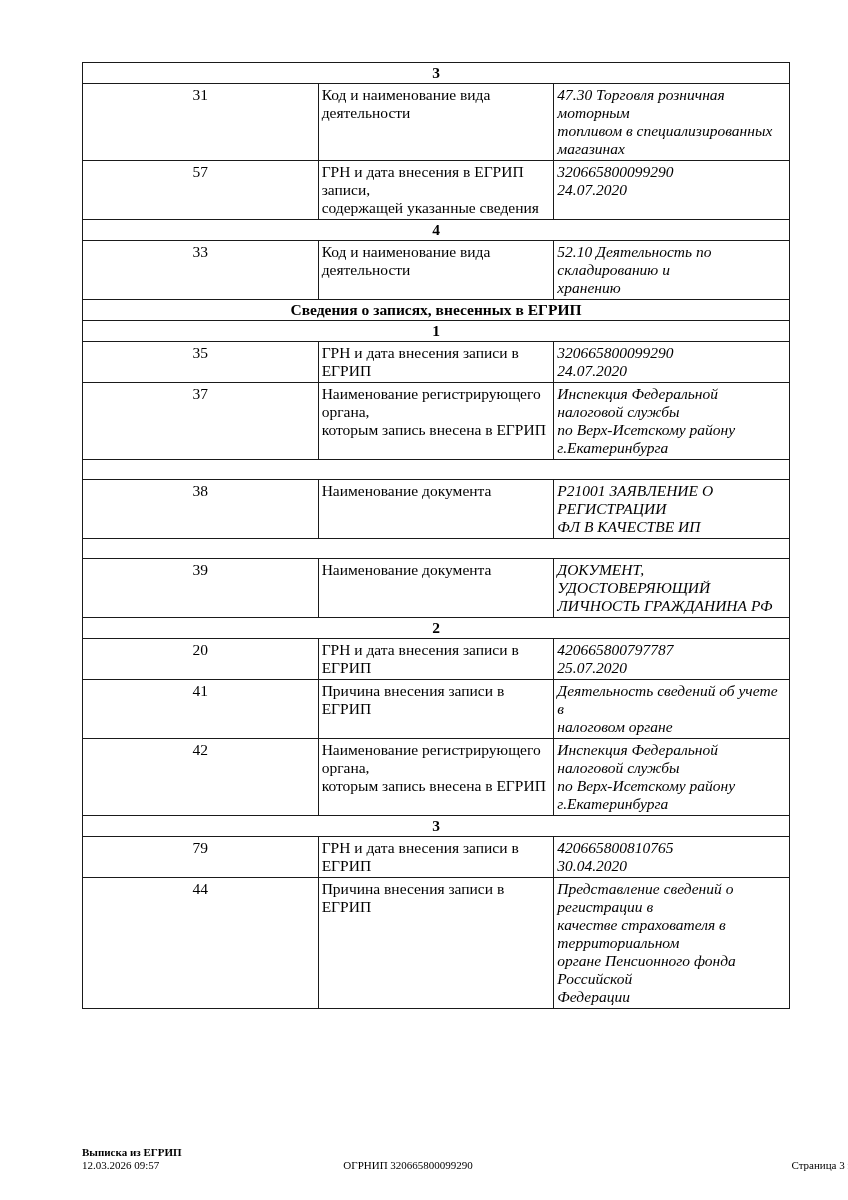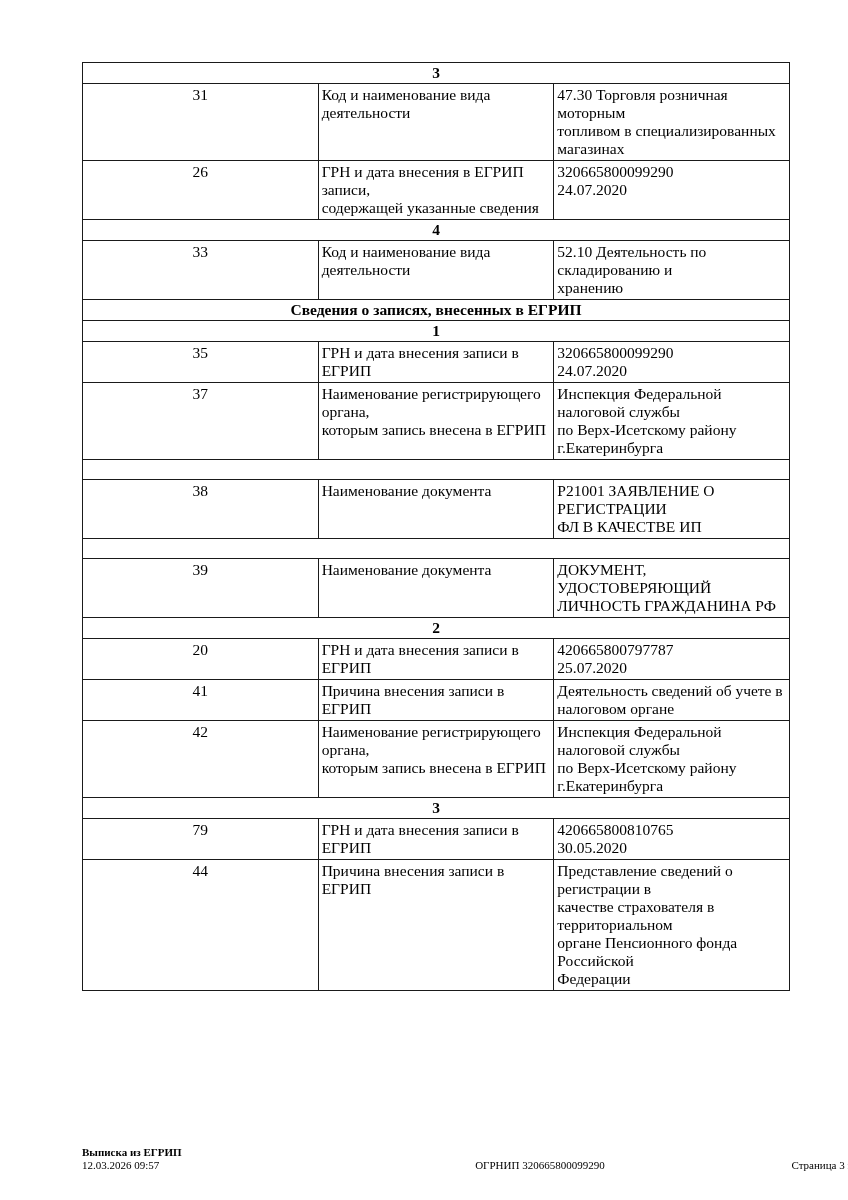--- a/index.html
+++ b/index.html
@@ -14,53 +14,53 @@
   table.doc { border-collapse:collapse; width:708px; table-layout:fixed; }
   table.doc td {
     border:1px solid #1a1a1a;
     vertical-align:top;
     font-size:15.5px;
     line-height:18px;
     white-space:pre-line;
   }
   td.num-cell   { width:46px; text-align:center; padding:2px 2px; }
   td.label-cell { width:330px; padding:2px 4px 2px 3px;margin-left:14px; }
-  td.value-cell { width:332px; padding:2px 4px 2px 3px; }
+  td.value-cell { width:332px; padding:2px 4px 2px 3px;font-style:italic; }
   td.group-cell, td.title-cell {
     text-align:center; font-weight:bold; padding:1px 3px; white-space:normal;
   }
   td.spacer-cell { height:20px; padding:0; }
   .footer {
     position:absolute; left:82px; top:1131px; width:784px;
     display:flex; align-items:flex-end;
     font-size:11px; line-height:13px;
   }
   .footer-left  { flex:1; text-align:left; }
   .footer-doc-title { font-weight:bold; }
-  .footer-center{ flex:1; text-align:right;margin-top:28px; }
+  .footer-center{ flex:1; text-align:left;margin-top:28px; }
   .footer-right { flex:1; text-align:right; }
 </style>
 </head>
 <body>
 
 <div class="page">
   <div class="table-wrap">
     <table class="doc">
       <tbody id="egrip-tbody">
           <tr>
             <td class="group-cell" colspan="3">3</td>
           </tr>
           <tr>
             <td class="num-cell">31</td>
             <td class="label-cell">Код и наименование вида деятельности</td>
             <td class="value-cell">47.30 Торговля розничная моторным
 топливом в специализированных магазинах</td>
           </tr>
           <tr>
-            <td class="num-cell">26</td>
+            <td class="num-cell">57</td>
             <td class="label-cell">ГРН и дата внесения в ЕГРИП записи,
 содержащей указанные сведения</td>
             <td class="value-cell">320665800099290
 24.07.2020</td>
           </tr>
           <tr>
             <td class="group-cell" colspan="3">4</td>
           </tr>
           <tr>
             <td class="num-cell">33</td>
@@ -127,21 +127,21 @@
             <td class="value-cell">Инспекция Федеральной налоговой службы
 по Верх-Исетскому району г.Екатеринбурга</td>
           </tr>
           <tr>
             <td class="group-cell" colspan="3">3</td>
           </tr>
           <tr>
             <td class="num-cell">79</td>
             <td class="label-cell">ГРН и дата внесения записи в ЕГРИП</td>
             <td class="value-cell">420665800810765
-30.05.2020</td>
+30.04.2020</td>
           </tr>
           <tr>
             <td class="num-cell">44</td>
             <td class="label-cell">Причина внесения записи в ЕГРИП</td>
             <td class="value-cell">Представление сведений о регистрации в
 качестве страхователя в территориальном
 органе Пенсионного фонда Российской
 Федерации</td>
           </tr>
         </tbody>

